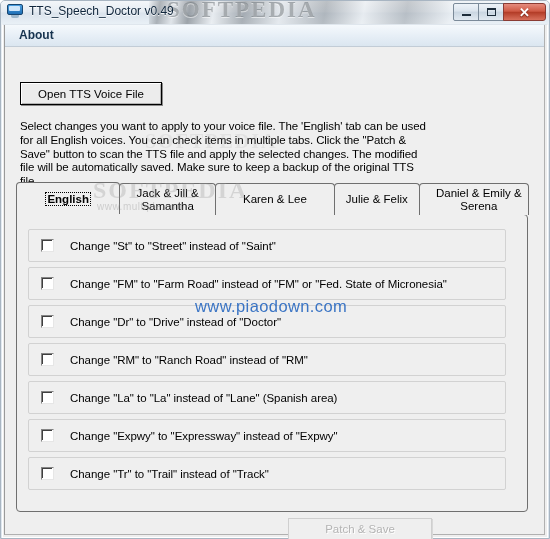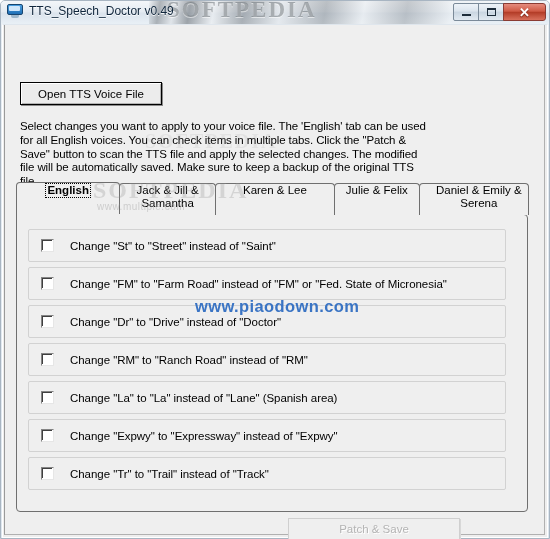--- a/index.html
+++ b/index.html
@@ -245,21 +245,21 @@
     z-index: 3;
   }
   .tab {
     box-sizing: border-box;
     height: 32px;
     background: #efefef;
     border: 1px solid #6f6f6f;
     border-bottom: none;
     border-radius: 4px 4px 0 0;
     display: flex;
-    align-items: flex-start;
+    align-items: center;
     justify-content: center;
     text-align: center;
     font-size: 11.5px;
     color: #000;
     line-height: 12.5px;
     padding: 0 6px;
     margin-right: -1px;
     position: relative;
     cursor: default;
   }
@@ -335,42 +335,42 @@
     font-size: 11.5px;
     color: #000;
     white-space: nowrap;
     letter-spacing: -0.05px;
   }
 
   
   .patchbtn {
     position: absolute;
     left: 283px; top: 493px;
-    width: 172px; height: 22px;
+    width: 144px; height: 22px;
     box-sizing: border-box;
     background: #efefef;
     border: 1px solid #cfcfcf;
     box-shadow: 1px 1px 0 0 #d8d8d8;
     font-family: "Liberation Sans", sans-serif;
     font-size: 11.5px;
     color: #b4b4b4;
     text-shadow: 1px 1px 0 #ffffff;
     display: flex;
     align-items: center;
     justify-content: center;
     cursor: default;
     padding: 0;
   }
 
   
   .wm-piaodown {
     position: absolute;
     left: 190px; top: 272px;
     font-family: "Liberation Sans", sans-serif;
-    font-weight: bold;
+    font-weight: normal;
     font-size: 16.5px;
     letter-spacing: 0.4px;
     color: #3a74c4;
     z-index: 20;
     pointer-events: none;
     white-space: nowrap;
   }
   
   .wm-soft2 {
     position: absolute;
@@ -440,20 +440,23 @@
       </div>
       <div class="wbtn close">
         <div class="glyph">✕</div>
       </div>
     </div>
   </div>
 
   <div class="client">
     <div class="client-inner">
 
+      <div class="menubar">
+        <div class="menu-item">About</div>
+      </div>
 
       <button class="openbtn">Open TTS Voice File</button>
 
       <div class="desc">Select changes you want to apply to your voice file. The 'English' tab can be used for all English voices. You can check items in multiple tabs. Click the "Patch &amp; Save" button to scan the TTS file and apply the selected changes. The modified file will be automatically saved. Make sure to keep a backup of the original TTS file.</div>
 
       <div class="wm-soft3">SOFTPEDIA</div>
 
       <div class="tabwrap">
         <div class="tabstrip">
           <div class="tab active tab-t0">

